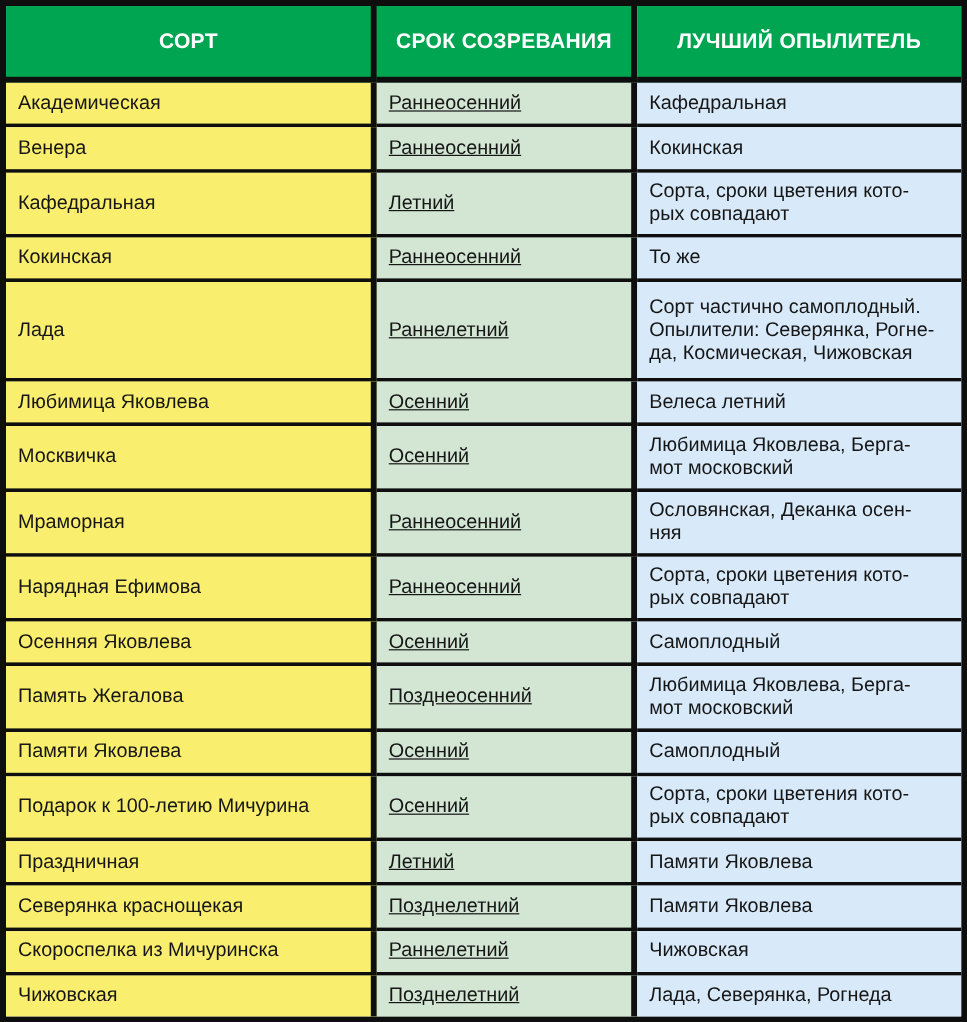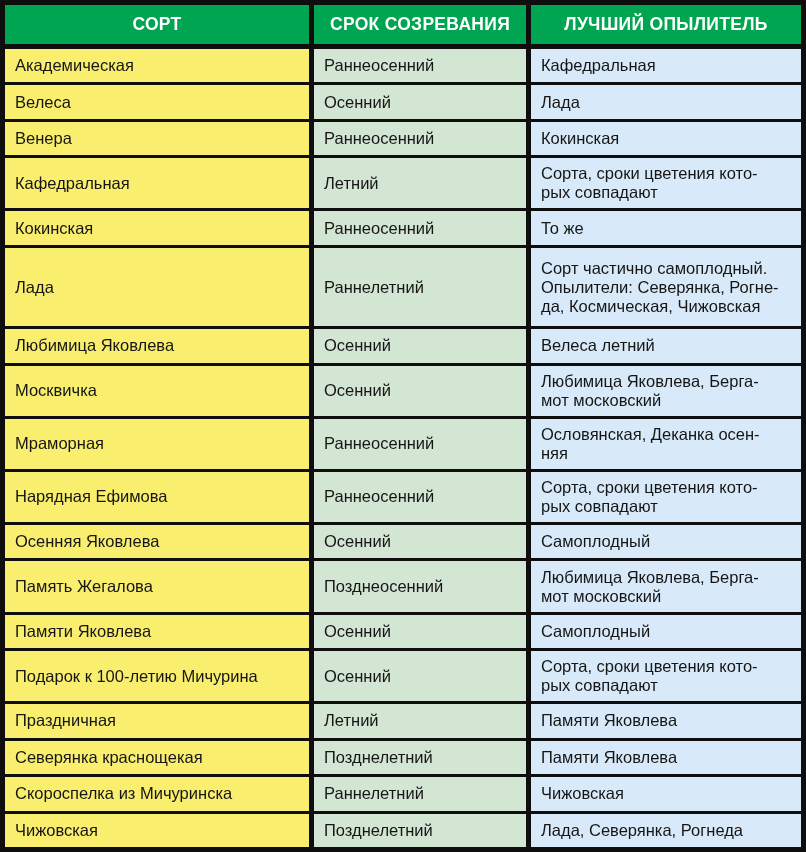--- a/index.html
+++ b/index.html
@@ -14,21 +14,21 @@
     table-layout: fixed;
     border-collapse: separate;
     border-spacing: 0;
     border: 5px solid var(--border, #0e0e0e);
   }
   col.col-variety   { width: 309px; }
   col.col-ripening  { width: 217px; }
   col.col-pollinator{ width: 270px; }
 
   thead th {
-    height: 44px;
+    height: 64px;
     background: var(--header-bg, #00a551);
     color: var(--header-text, #ffffff);
     font-size: 17.5px;
     font-weight: 700;
     letter-spacing: 0.3px;
     text-align: center;
     vertical-align: middle;
     border-right: 5px solid var(--border, #0e0e0e);
     border-bottom: 5px solid var(--border, #0e0e0e);
   }
@@ -40,21 +40,21 @@
     font-size: 16.5px;
     line-height: 19px;
     color: var(--cell-text, #161616);
     white-space: pre-line;
     border-right: 5px solid var(--border, #0e0e0e);
     border-bottom: 3px solid var(--border, #0e0e0e);
     overflow: hidden;
   }
   tbody td:last-child { border-right: 0; }
   tbody td.cell-variety    { background: var(--variety-bg, #faee6e); }
-  tbody td.cell-ripening   { background: var(--ripening-bg, #d3e6d3); }
+  tbody td.cell-ripening   { background: var(--ripening-bg, #d3e6d3); text-decoration: underline; }
   tbody td.cell-pollinator { background: var(--pollinator-bg, #d8eaf9); }
 
   tbody tr.lines-1 td { height: 35px; margin-top: 40px; }
   tbody tr.lines-2 td { height: 51px; }
   tbody tr.lines-3 td { height: 78px; }
   tbody tr:last-child td { border-bottom: 0; height: 32px; }
 </style>
 </head>
 <body>
 
@@ -69,25 +69,20 @@
       <th>СОРТ</th>
       <th>СРОК СОЗРЕВАНИЯ</th>
       <th>ЛУЧШИЙ ОПЫЛИТЕЛЬ</th>
     </tr>
   </thead>
   <tbody id="table-body">
       <tr class="lines-1">
     <td class="cell-variety">Академическая</td>
     <td class="cell-ripening">Раннеосенний</td>
     <td class="cell-pollinator">Кафедральная</td>
-  </tr>
-      <tr class="lines-1">
-    <td class="cell-variety">Велеса</td>
-    <td class="cell-ripening">Осенний</td>
-    <td class="cell-pollinator">Лада</td>
   </tr>
       <tr class="lines-1">
     <td class="cell-variety">Венера</td>
     <td class="cell-ripening">Раннеосенний</td>
     <td class="cell-pollinator">Кокинская</td>
   </tr>
       <tr class="lines-2">
     <td class="cell-variety">Кафедральная</td>
     <td class="cell-ripening">Летний</td>
     <td class="cell-pollinator">Сорта, сроки цветения кото-

